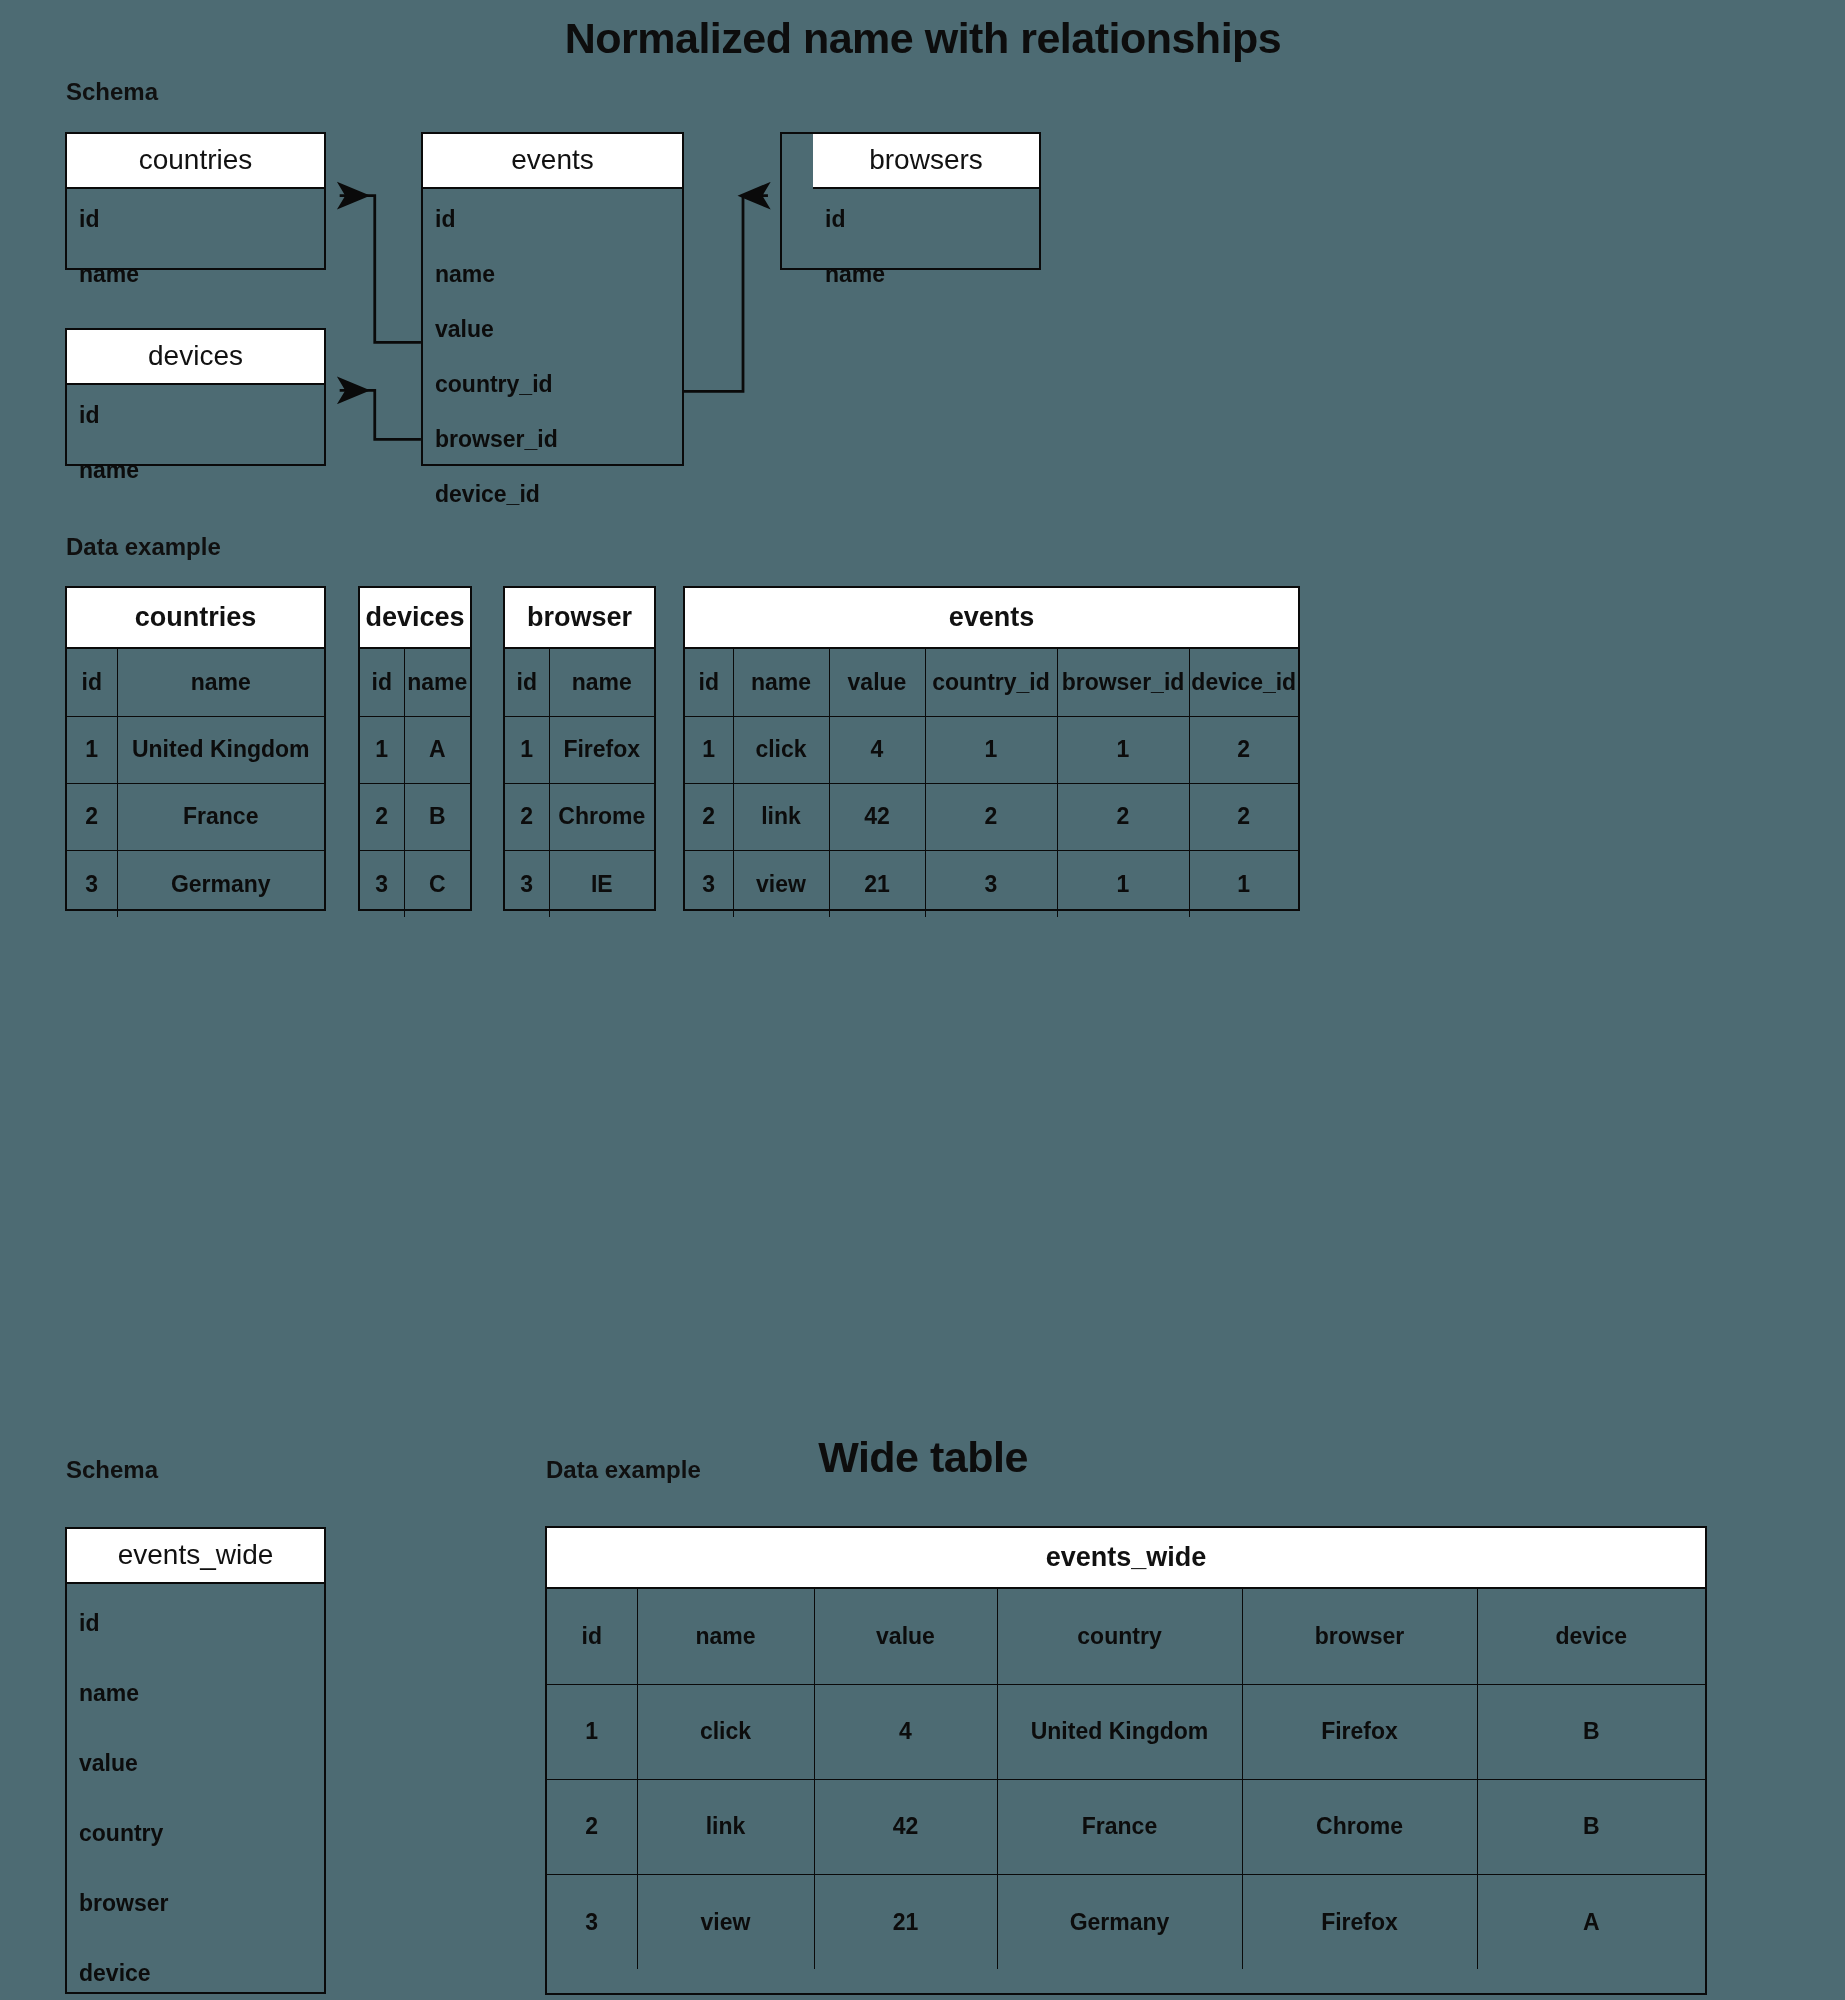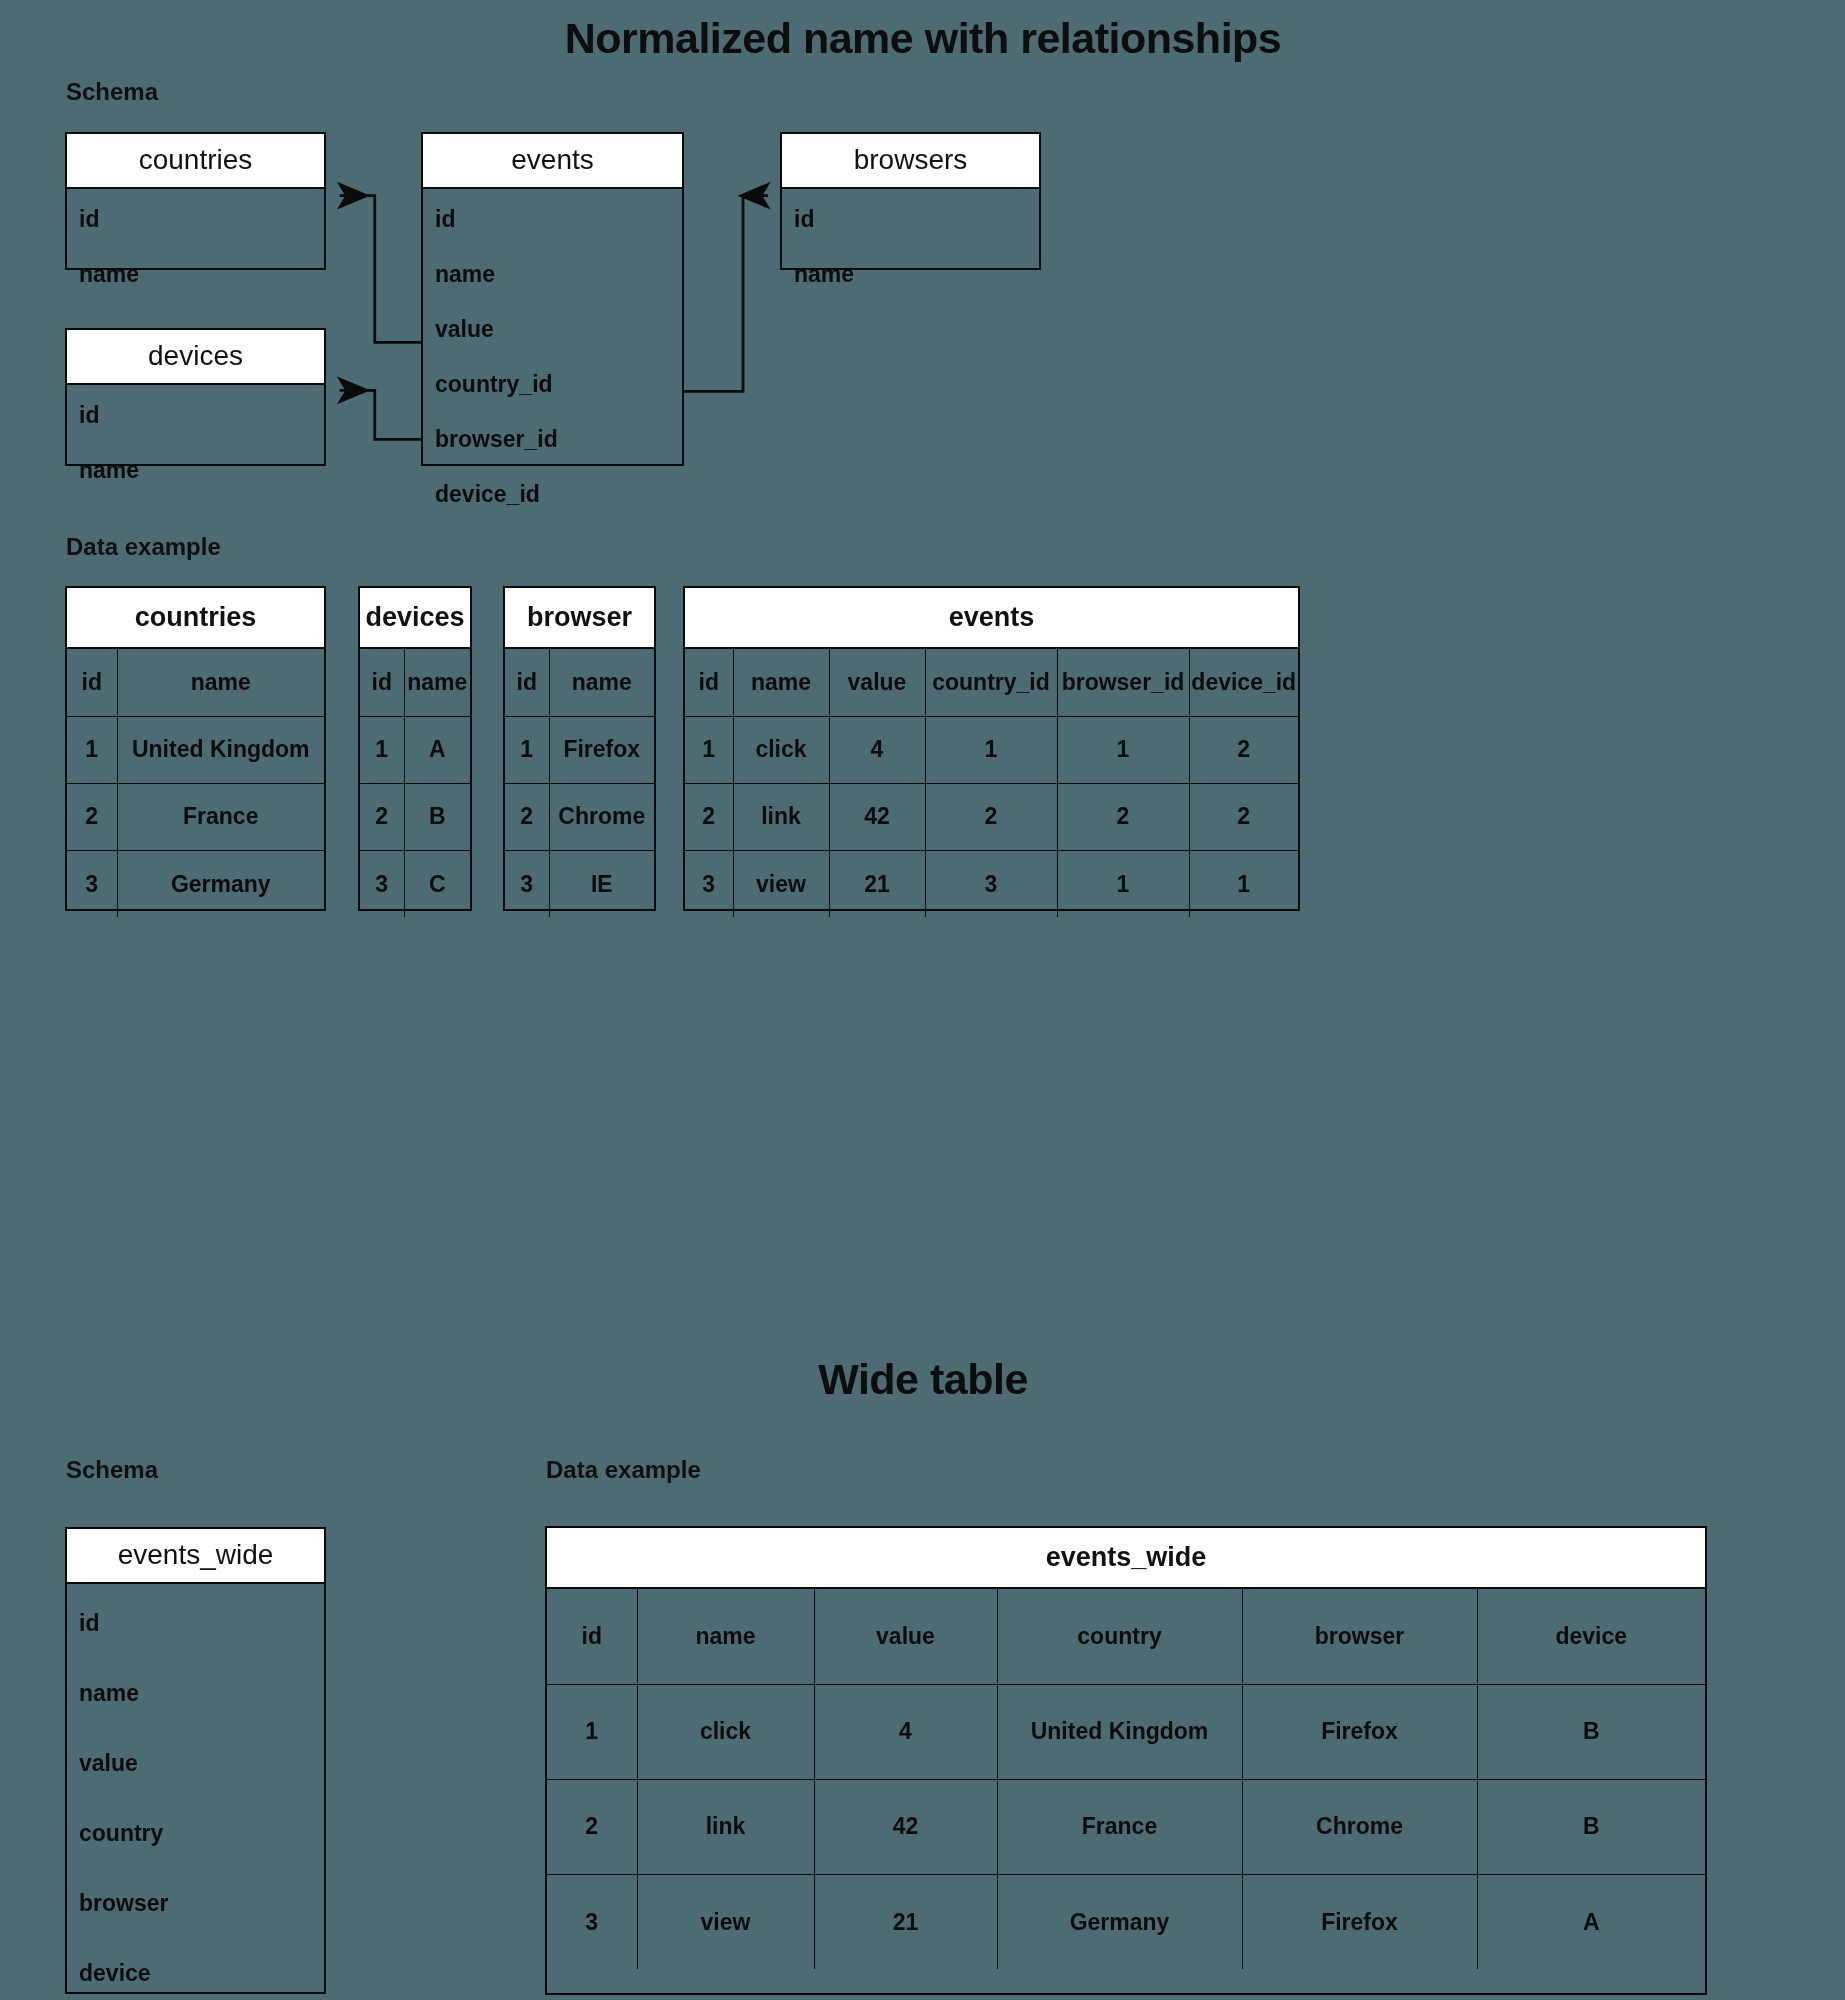--- a/index.html
+++ b/index.html
@@ -19,21 +19,21 @@
   .section-title {
     position: absolute;
     width: 1846px;
     text-align: center;
     font-size: 43px;
     font-weight: bold;
     letter-spacing: -0.5px;
     color: #0d0d0d;
   }
   #title-normalized { top: 14px; }
-  #title-wide { top: 1355px; }
+  #title-wide { top: 1433px; }
 
   .sub-label {
     position: absolute;
     font-size: 24px;
     font-weight: bold;
     color: #101010;
   }
 
   
   .er-box {
@@ -137,21 +137,21 @@
   <div class="er-fields">
     <div class="er-field" style="padding-top:7.4px;">id</div>
     <div class="er-field" style="padding-top:28px;">name</div>
     <div class="er-field" style="padding-top:28px;">value</div>
     <div class="er-field" style="padding-top:28px;">country_id</div>
     <div class="er-field" style="padding-top:28px;">browser_id</div>
     <div class="er-field" style="padding-top:28px;">device_id</div>
   </div>
 </div>
 
-<div class="er-box" style="left:780px; top:132px; width:261px; height:138px;">
+<div class="er-box" style="left:780px; top:132px; width:261px; height:138px;padding-left:31px;">
   <div class="er-title">browsers</div>
   <div class="er-fields">
     <div class="er-field" style="padding-top:7.4px;">id</div>
     <div class="er-field" style="padding-top:28px;">name</div>
   </div>
 </div>
 
 <svg id="connectors" viewBox="0 0 2000 2168">
   <defs>
     <marker id="arrow-l" markerWidth="14" markerHeight="14" refX="11" refY="5" orient="auto" markerUnits="strokeWidth">

